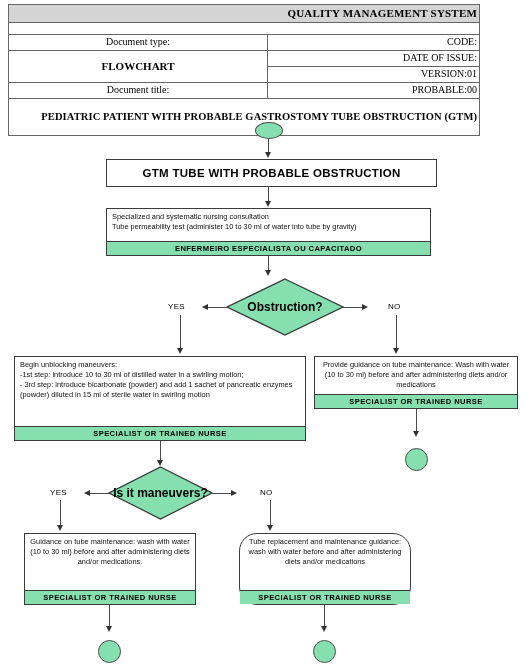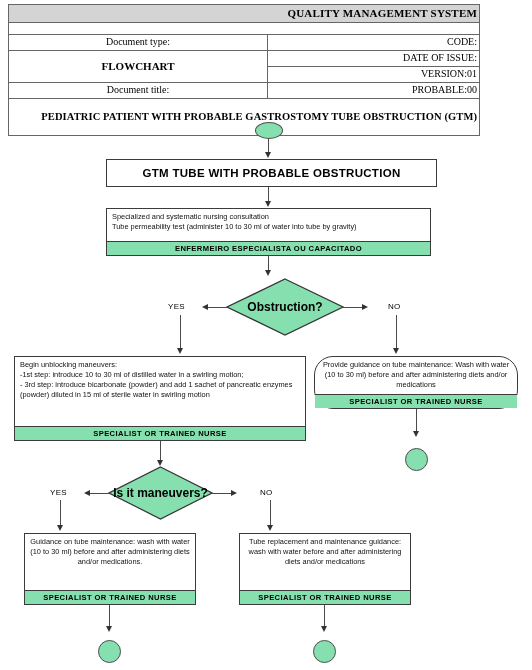--- a/index.html
+++ b/index.html
@@ -241,21 +241,21 @@
 
   <div class="node proc" style="left:14px; top:356px; width:292px; height:85px;">
     <div class="body">
       <div>Begin unblocking maneuvers:</div>
       <div>-1st step: introduce 10 to 30 ml of distilled water in a swirling motion;</div>
       <div>- 3rd step: introduce bicarbonate (powder) and add 1 sachet of pancreatic enzymes (powder) diluted in 15 ml of sterile water in swirling motion</div>
     </div>
     <div class="role" style="position:absolute; left:0; right:0; bottom:0;">SPECIALIST OR TRAINED NURSE</div>
   </div>
 
-  <div class="node proc" style="left:314px; top:356px; width:204px; height:53px;border-radius:19px;">
+  <div class="node proc" style="left:314px; top:356px; width:204px; height:53px;">
     <div class="body center">Provide guidance on tube maintenance: Wash with water (10 to 30 ml) before and after administering diets and/or medications</div>
     <div class="role" style="position:absolute; left:0; right:0; bottom:0;">SPECIALIST OR TRAINED NURSE</div>
   </div>
 
   <div class="vline" style="left:416px; top:409px; height:24px;"></div>
   <div class="arrow-down" style="left:413px; top:431px;"></div>
   <div class="node term" style="left:405px; top:448px; width:23px; height:23px;"></div>
 
   <div class="vline" style="left:160px; top:441px; height:20px;"></div>
   <div class="arrow-down" style="left:157px; top:460px;"></div>
@@ -280,21 +280,21 @@
   <div class="arrow-down" style="left:267px; top:525px;"></div>
 
   <div class="node proc" style="left:24px; top:533px; width:172px; height:72px;">
     <div class="body center">Guidance on tube maintenance: wash with water (10 to 30 ml) before and after administering diets and/or medications.</div>
     <div class="role" style="position:absolute; left:0; right:0; bottom:0;">SPECIALIST OR TRAINED NURSE</div>
   </div>
   <div class="vline" style="left:109px; top:605px; height:22px;"></div>
   <div class="arrow-down" style="left:106px; top:626px;"></div>
   <div class="node term" style="left:98px; top:640px; width:23px; height:23px;"></div>
 
-  <div class="node proc" style="left:239px; top:533px; width:172px; height:72px;">
+  <div class="node proc" style="left:239px; top:533px; width:172px; height:72px;border-radius:18px;">
     <div class="body center">Tube replacement and maintenance guidance: wash with water before and after administering diets and/or medications</div>
     <div class="role" style="position:absolute; left:0; right:0; bottom:0;">SPECIALIST OR TRAINED NURSE</div>
   </div>
   <div class="vline" style="left:324px; top:605px; height:22px;"></div>
   <div class="arrow-down" style="left:321px; top:626px;"></div>
   <div class="node term" style="left:313px; top:640px; width:23px; height:23px;"></div>
 
 </div>
 
 </body></html>

